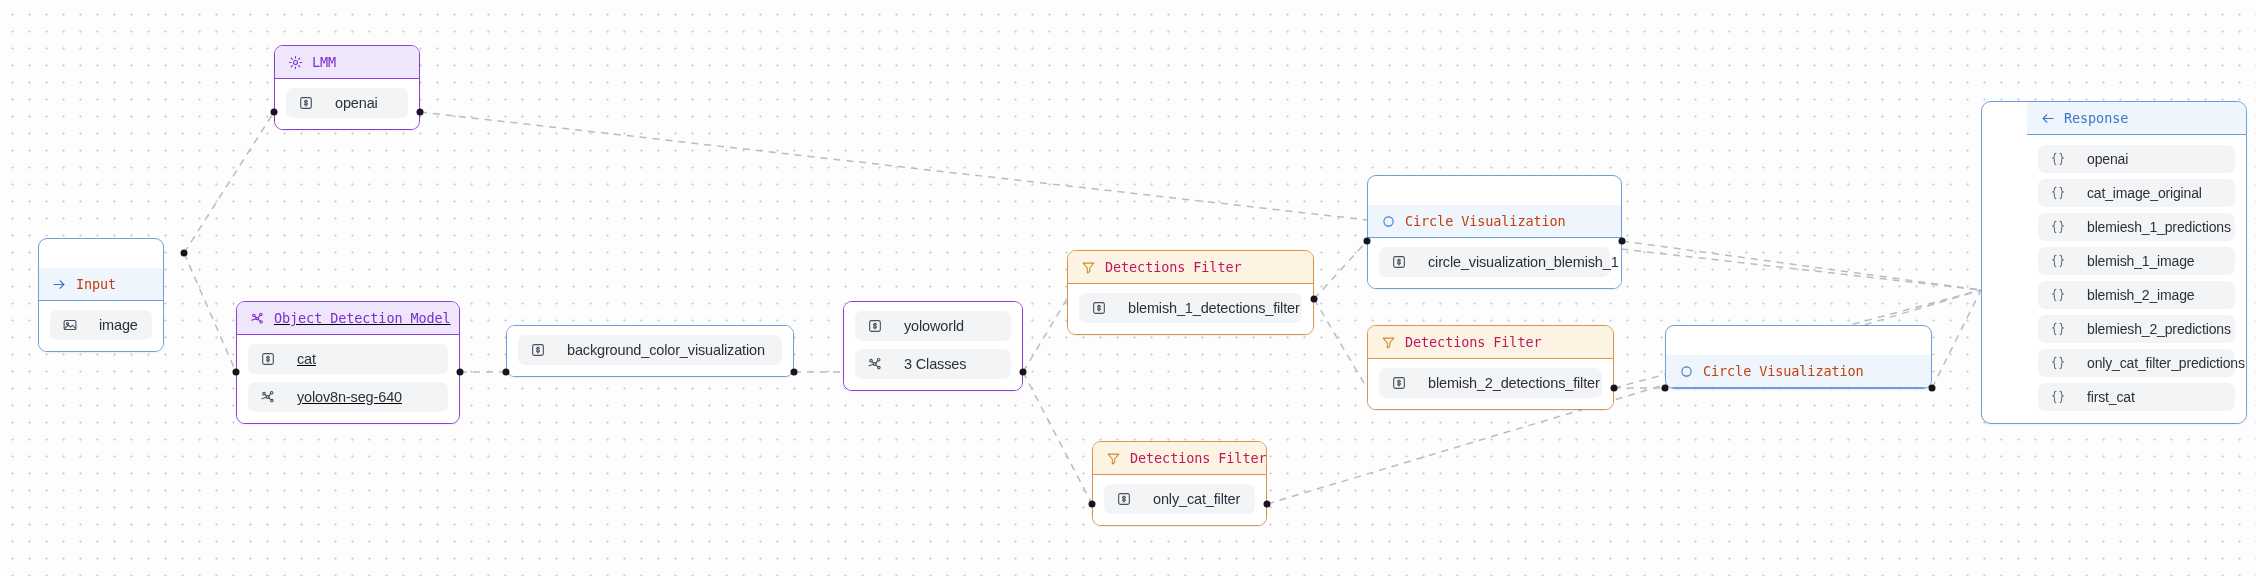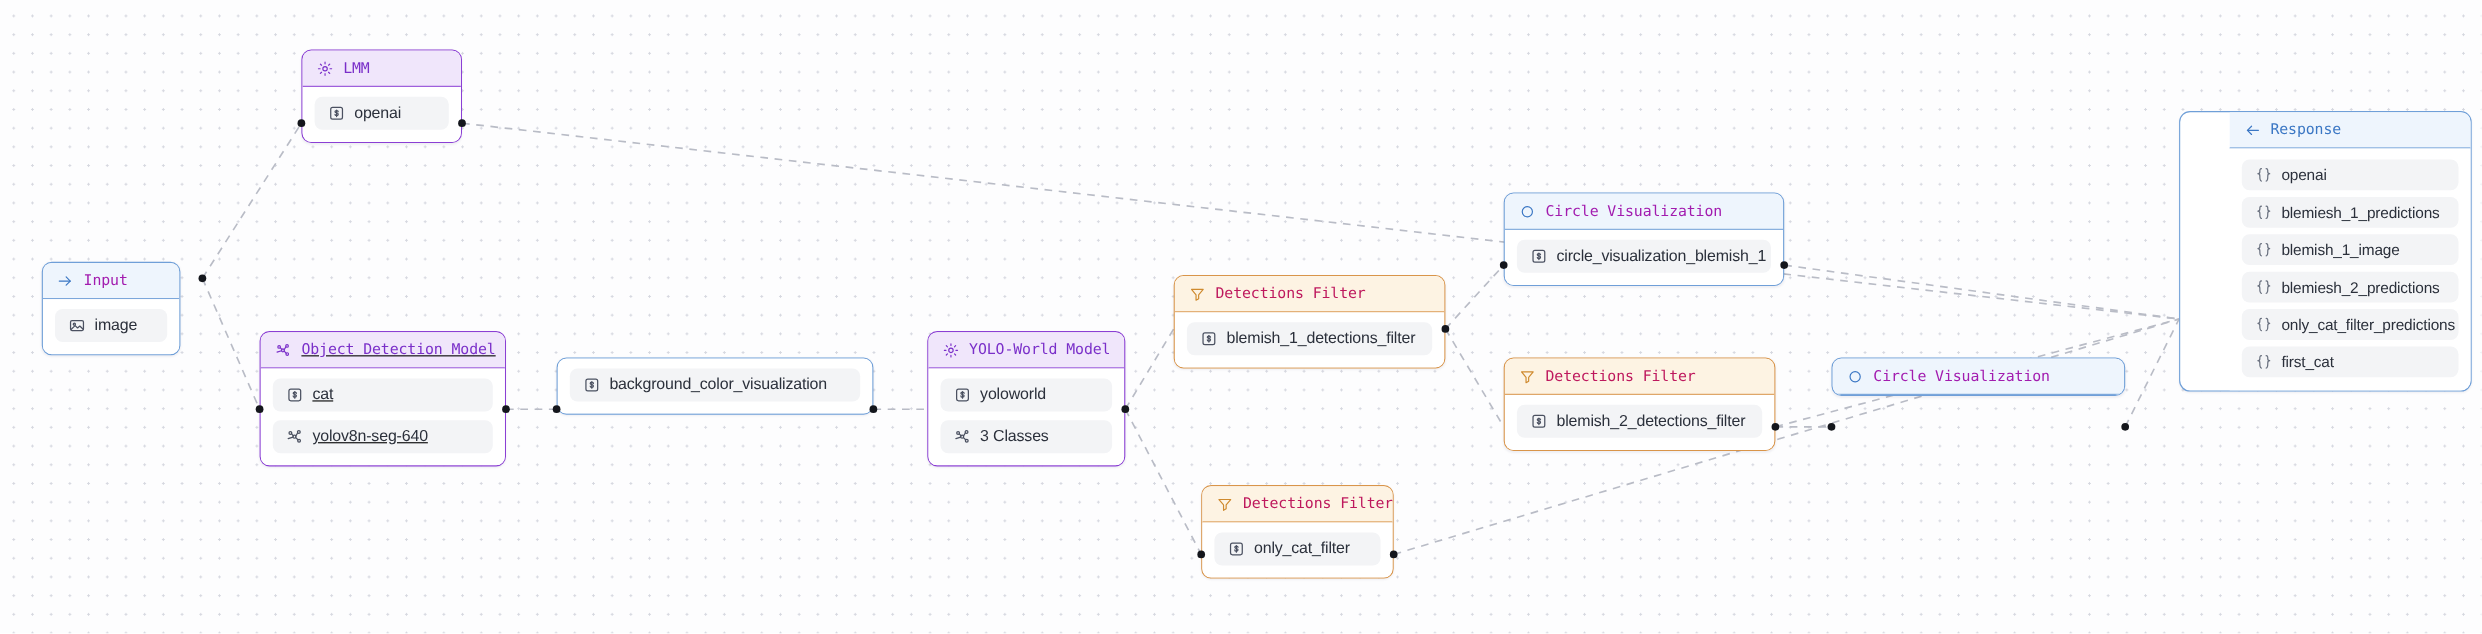--- a/index.html
+++ b/index.html
@@ -52,21 +52,21 @@
   .node-body {
     padding: 9px 11px 11px 11px;
     display: flex;
     flex-direction: column;
     gap: 8px;
     background: #ffffff;
   }
   .field {
     display: flex;
     align-items: center;
-    gap: 8px;
+    gap: 21px;
     background: #f3f4f6;
     border-radius: 7px;
     padding: 7px 12px;
     font-size: 14.5px;
     color: #2b303b;
     white-space: nowrap;
     letter-spacing: -0.15px;
   }
   .field .ficon {
     display: inline-flex;
@@ -79,21 +79,21 @@
   .hicon {
     display: inline-flex;
     align-items: center;
     justify-content: center;
     width: 15px; height: 15px;
     flex: 0 0 15px;
   }
 
   
   .v-blue            { border-color: #6f9fd8; }
-  .v-blue .node-head { background: #eef5fd; color: #a21caf; border-bottom-color: #6f9fd8; }
+  .v-blue .node-head { background: #eef5fd; color: #c2410c; border-bottom-color: #6f9fd8; margin-top: 29px; }
   .v-blue .hicon     { color: #3b77c4; }
 
   .v-purple            { border-color: #8b3fd4; }
   .v-purple .node-head { background: #f0e6fb; color: #7a2fc9; border-bottom-color: #8b3fd4; }
   .v-purple .hicon     { color: #7a2fc9; }
 
   .v-orange            { border-color: #d9954a; }
   .v-orange .node-head { background: #fdf3e3; color: #be185d; border-bottom-color: #d9954a; }
   .v-orange .hicon     { color: #cf8a2e; }
 
@@ -237,31 +237,20 @@
                <path d="M12 7.6 v8.8" fill="none" stroke="currentColor" stroke-width="1.7" stroke-linecap="round" stroke-linejoin="round"></path>
                <path d="M14.2 9.8 c0 -1 -1 -1.6 -2.2 -1.6 -1.2 0 -2.2 0.6 -2.2 1.7
                         0 2.2 4.4 1.1 4.4 3.4 0 1.1 -1 1.8 -2.2 1.8 -1.2 0 -2.2 -0.6 -2.2 -1.7" fill="none" stroke="currentColor" stroke-width="1.7" stroke-linecap="round" stroke-linejoin="round"></path>
               </svg>
             </span>
             <span>background_color_visualization</span>
           </div>
         </div>
       </div>
       <div class="node v-purple" style="left: 843px; top: 301px; width: 180px;">
-        <div class="node-head">
-          <span class="hicon">
-            <svg viewBox="0 0 24 24" width="15" height="15" aria-hidden="true">
-              <circle cx="12" cy="12" r="3.2" fill="none" stroke="currentColor" stroke-width="1.7" stroke-linecap="round" stroke-linejoin="round"></circle>
-               <path d="M12 2.4 v2.4 M12 19.2 v2.4 M2.4 12 h2.4 M19.2 12 h2.4
-                        M5.2 5.2 l1.7 1.7 M17.1 17.1 l1.7 1.7
-                        M18.8 5.2 l-1.7 1.7 M6.9 17.1 l-1.7 1.7" fill="none" stroke="currentColor" stroke-width="1.7" stroke-linecap="round" stroke-linejoin="round"></path>
-            </svg>
-          </span>
-          <span>YOLO-World Model</span>
-        </div>
         <div class="node-body">
           <div class="field">
             <span class="ficon">
               <svg viewBox="0 0 24 24" width="16" height="16" aria-hidden="true">
                 <rect x="4" y="4" width="16" height="16" rx="2.6" fill="none" stroke="currentColor" stroke-width="1.7" stroke-linecap="round" stroke-linejoin="round"></rect>
                <path d="M12 7.6 v8.8" fill="none" stroke="currentColor" stroke-width="1.7" stroke-linecap="round" stroke-linejoin="round"></path>
                <path d="M14.2 9.8 c0 -1 -1 -1.6 -2.2 -1.6 -1.2 0 -2.2 0.6 -2.2 1.7
                         0 2.2 4.4 1.1 4.4 3.4 0 1.1 -1 1.8 -2.2 1.8 -1.2 0 -2.2 -0.6 -2.2 -1.7" fill="none" stroke="currentColor" stroke-width="1.7" stroke-linecap="round" stroke-linejoin="round"></path>
               </svg>
             </span>
@@ -408,32 +397,54 @@
           </div>
           <div class="field">
             <span class="ficon">
               <svg viewBox="0 0 24 24" width="16" height="16" aria-hidden="true">
                 <path d="M8.8 3.6 C6.4 3.6 6.6 6 6.6 7.6 6.6 9.4 5.6 10.4 4 10.4
                         5.6 10.4 6.6 11.6 6.6 13.4 6.6 15 6.4 20.4 8.8 20.4" fill="none" stroke="currentColor" stroke-width="1.7" stroke-linecap="round" stroke-linejoin="round"></path>
                <path d="M15.2 3.6 C17.6 3.6 17.4 6 17.4 7.6 17.4 9.4 18.4 10.4 20 10.4
                         18.4 10.4 17.4 11.6 17.4 13.4 17.4 15 17.6 20.4 15.2 20.4" fill="none" stroke="currentColor" stroke-width="1.7" stroke-linecap="round" stroke-linejoin="round"></path>
               </svg>
             </span>
+            <span>cat_image_original</span>
+          </div>
+          <div class="field">
+            <span class="ficon">
+              <svg viewBox="0 0 24 24" width="16" height="16" aria-hidden="true">
+                <path d="M8.8 3.6 C6.4 3.6 6.6 6 6.6 7.6 6.6 9.4 5.6 10.4 4 10.4
+                        5.6 10.4 6.6 11.6 6.6 13.4 6.6 15 6.4 20.4 8.8 20.4" fill="none" stroke="currentColor" stroke-width="1.7" stroke-linecap="round" stroke-linejoin="round"></path>
+               <path d="M15.2 3.6 C17.6 3.6 17.4 6 17.4 7.6 17.4 9.4 18.4 10.4 20 10.4
+                        18.4 10.4 17.4 11.6 17.4 13.4 17.4 15 17.6 20.4 15.2 20.4" fill="none" stroke="currentColor" stroke-width="1.7" stroke-linecap="round" stroke-linejoin="round"></path>
+              </svg>
+            </span>
             <span>blemiesh_1_predictions</span>
           </div>
           <div class="field">
             <span class="ficon">
               <svg viewBox="0 0 24 24" width="16" height="16" aria-hidden="true">
                 <path d="M8.8 3.6 C6.4 3.6 6.6 6 6.6 7.6 6.6 9.4 5.6 10.4 4 10.4
                         5.6 10.4 6.6 11.6 6.6 13.4 6.6 15 6.4 20.4 8.8 20.4" fill="none" stroke="currentColor" stroke-width="1.7" stroke-linecap="round" stroke-linejoin="round"></path>
                <path d="M15.2 3.6 C17.6 3.6 17.4 6 17.4 7.6 17.4 9.4 18.4 10.4 20 10.4
                         18.4 10.4 17.4 11.6 17.4 13.4 17.4 15 17.6 20.4 15.2 20.4" fill="none" stroke="currentColor" stroke-width="1.7" stroke-linecap="round" stroke-linejoin="round"></path>
               </svg>
             </span>
             <span>blemish_1_image</span>
+          </div>
+          <div class="field">
+            <span class="ficon">
+              <svg viewBox="0 0 24 24" width="16" height="16" aria-hidden="true">
+                <path d="M8.8 3.6 C6.4 3.6 6.6 6 6.6 7.6 6.6 9.4 5.6 10.4 4 10.4
+                        5.6 10.4 6.6 11.6 6.6 13.4 6.6 15 6.4 20.4 8.8 20.4" fill="none" stroke="currentColor" stroke-width="1.7" stroke-linecap="round" stroke-linejoin="round"></path>
+               <path d="M15.2 3.6 C17.6 3.6 17.4 6 17.4 7.6 17.4 9.4 18.4 10.4 20 10.4
+                        18.4 10.4 17.4 11.6 17.4 13.4 17.4 15 17.6 20.4 15.2 20.4" fill="none" stroke="currentColor" stroke-width="1.7" stroke-linecap="round" stroke-linejoin="round"></path>
+              </svg>
+            </span>
+            <span>blemish_2_image</span>
           </div>
           <div class="field">
             <span class="ficon">
               <svg viewBox="0 0 24 24" width="16" height="16" aria-hidden="true">
                 <path d="M8.8 3.6 C6.4 3.6 6.6 6 6.6 7.6 6.6 9.4 5.6 10.4 4 10.4
                         5.6 10.4 6.6 11.6 6.6 13.4 6.6 15 6.4 20.4 8.8 20.4" fill="none" stroke="currentColor" stroke-width="1.7" stroke-linecap="round" stroke-linejoin="round"></path>
                <path d="M15.2 3.6 C17.6 3.6 17.4 6 17.4 7.6 17.4 9.4 18.4 10.4 20 10.4
                         18.4 10.4 17.4 11.6 17.4 13.4 17.4 15 17.6 20.4 15.2 20.4" fill="none" stroke="currentColor" stroke-width="1.7" stroke-linecap="round" stroke-linejoin="round"></path>
               </svg>
             </span>

